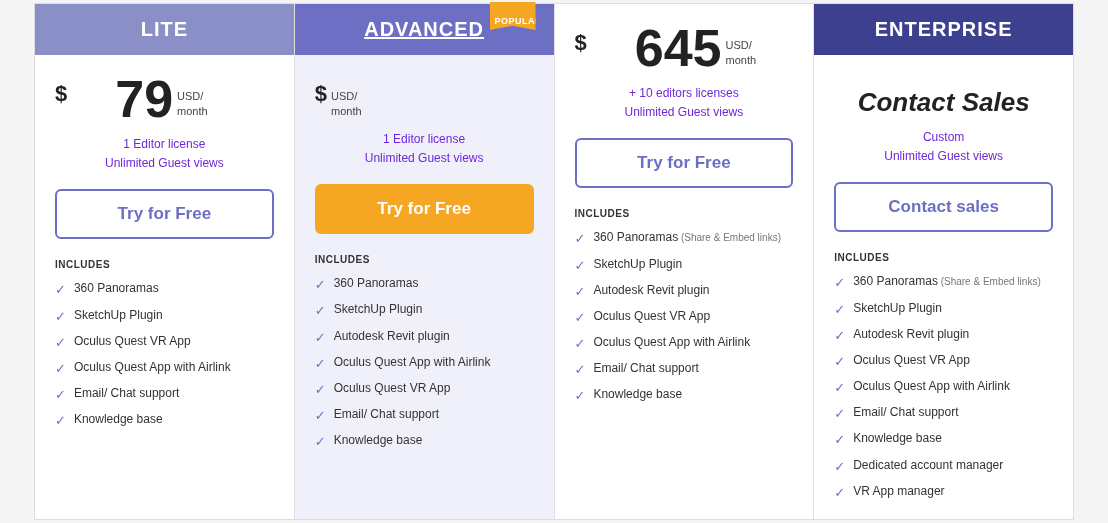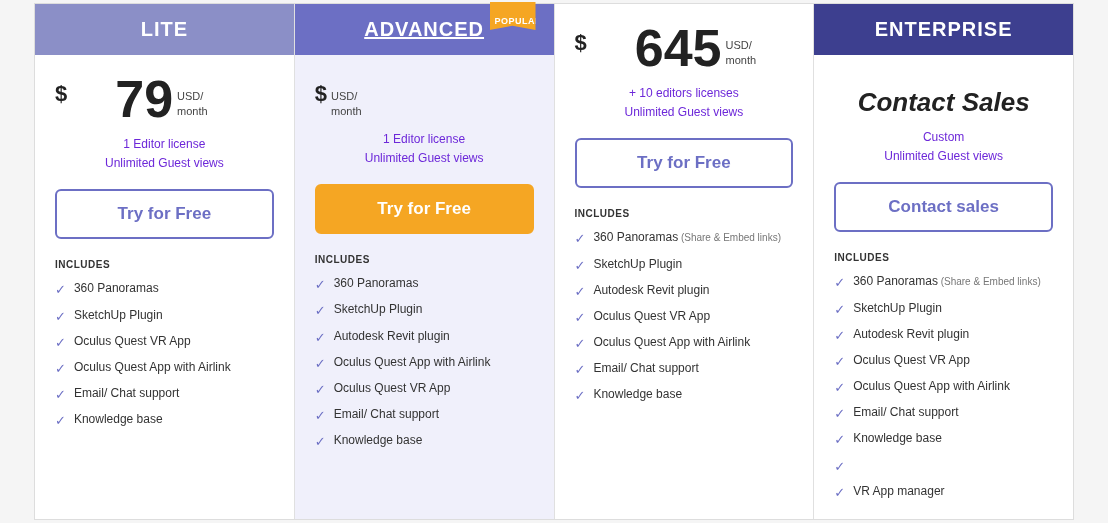--- a/index.html
+++ b/index.html
@@ -327,20 +327,21 @@
           <li>
             <span class="check-icon">✓</span>
             <span>Email/ Chat support</span>
           </li>
           <li>
             <span class="check-icon">✓</span>
             <span>Knowledge base</span>
           </li>
           <li>
             <span class="check-icon">✓</span>
+            <span>Dedicated account manager</span>
           </li>
           <li>
             <span class="check-icon">✓</span>
             <span>VR App manager</span>
           </li>
         </ul>
       </div>
     </div>
   </div>
 

